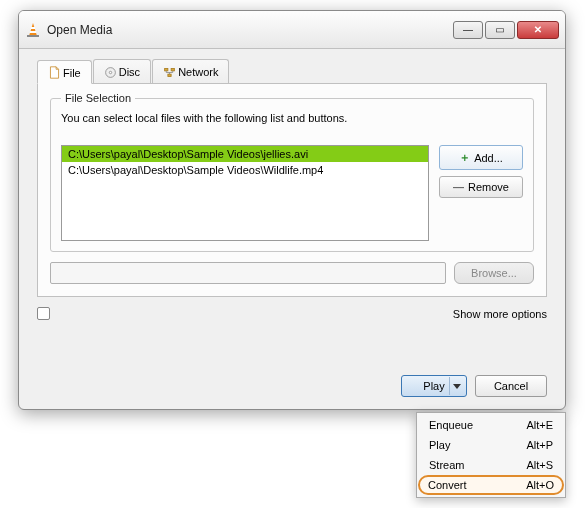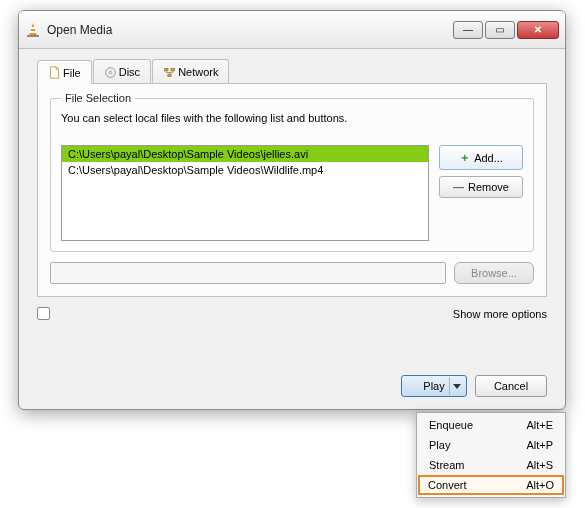--- a/index.html
+++ b/index.html
@@ -179,21 +179,21 @@
     padding:2px;
     font-size:11px;
   }
   .menuitem {
     display:flex; justify-content:space-between;
     padding:4px 10px;
     text-align:right;
   }
   .menuitem.highlighted {
     border:2px solid #e08b2c;
-    border-radius:0;
+    border-radius:10px;
     padding:2px 8px;
     margin:0 -1px;
     background:#fff8ef;
   }
   .tri-down {
     width:0;height:0;border-left:4px solid transparent;border-right:4px solid transparent;border-top:5px solid #333;
   }
 </style>
 </head>
 <body>

